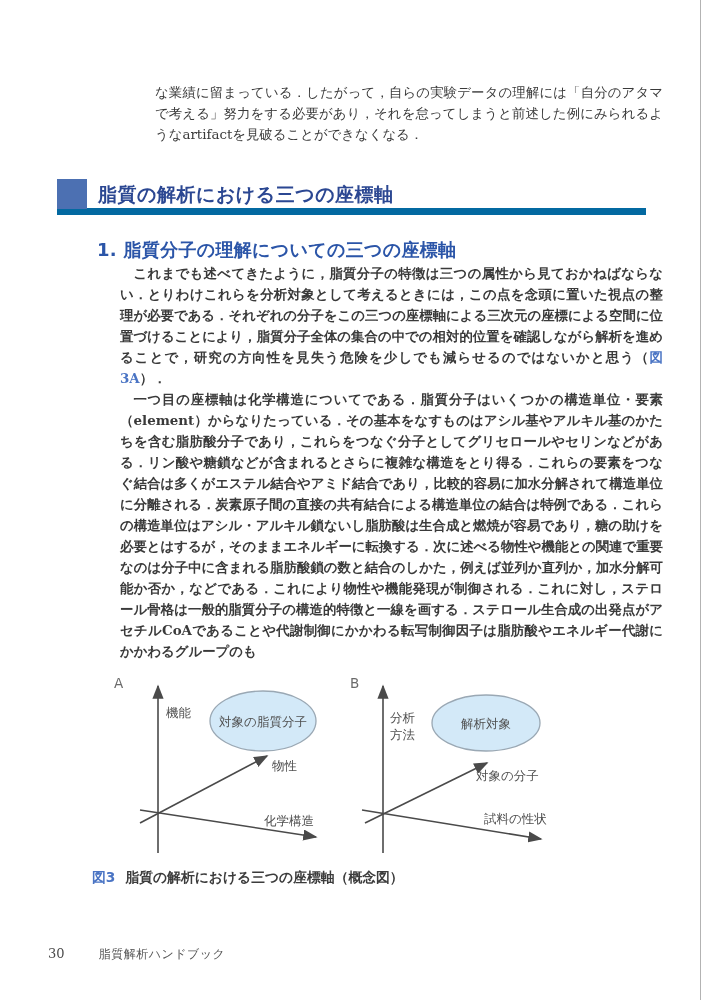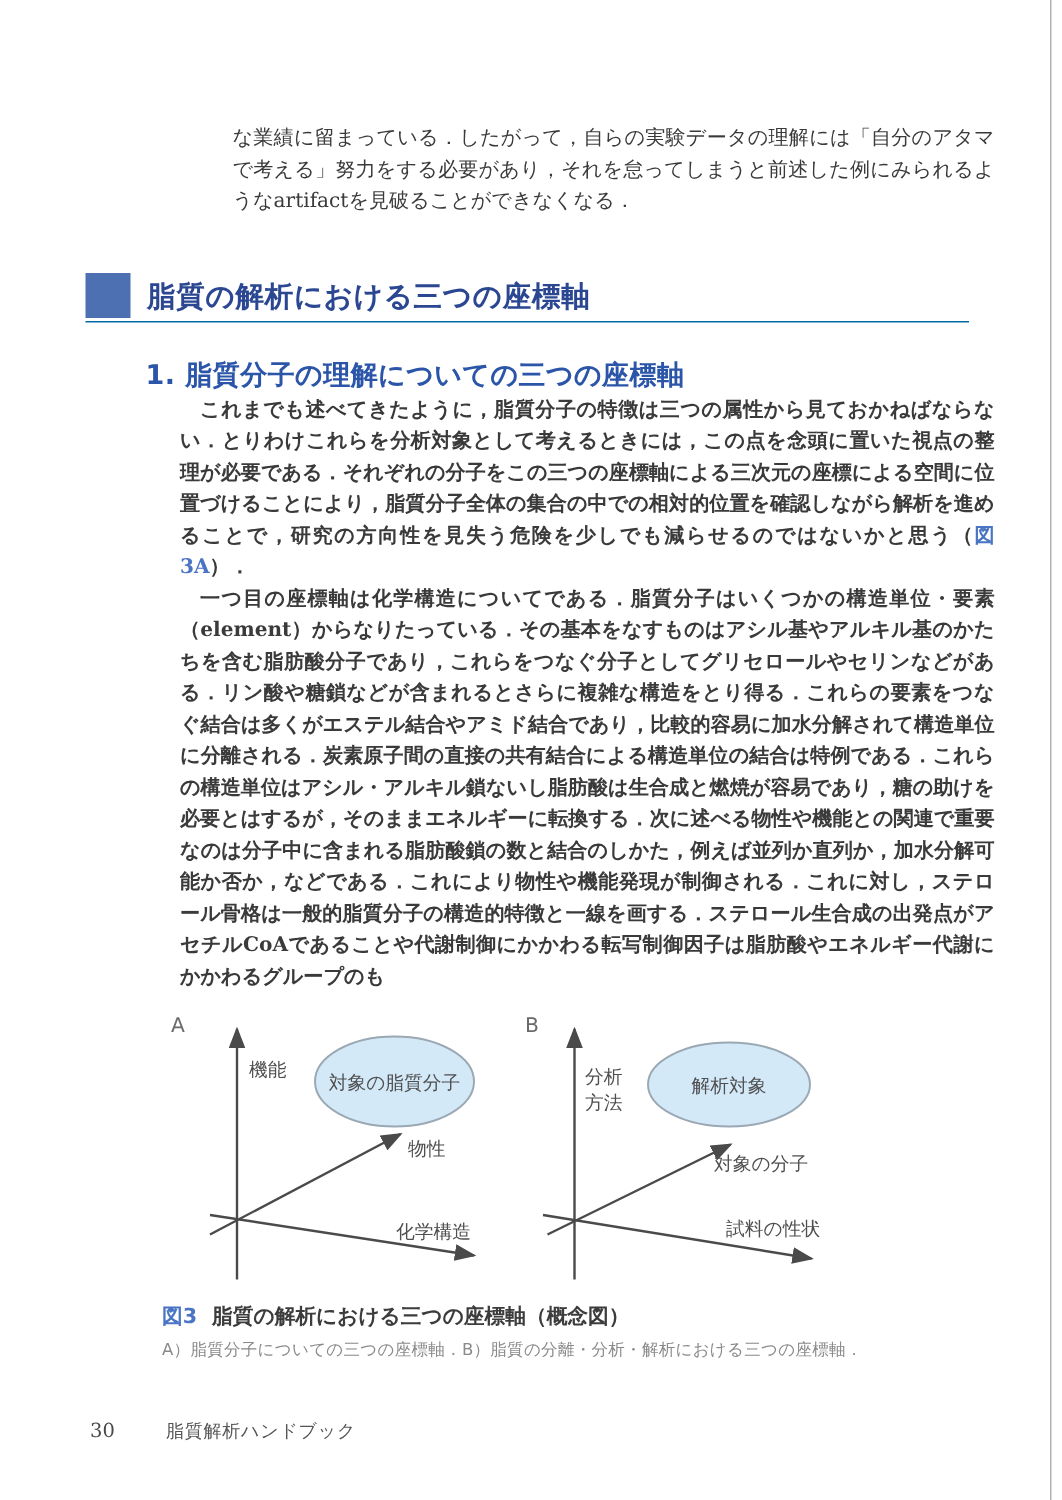--- a/index.html
+++ b/index.html
@@ -13,21 +13,21 @@
   .edge-right { position:absolute; left:700px; top:0; width:1px; height:1000px; background:#b3b3b3; }
 
   .intro {
     position:absolute; left:155px; top:82px; width:508px;
     font-size:13.4px; line-height:21px; text-align:justify; color:#3a3a3a;
   }
 
   .section-header {
     position:absolute; left:57px; top:181px; width:589px; height:34px;
     display:flex; align-items:center; gap:11px;
-    border-bottom:1px solid #0369a1;
+    border-bottom:7px solid #0369a1;
     font-family:"DejaVu Sans","Liberation Sans",sans-serif;
   }
   .section-square { width:30px; height:30px; background:#4c70b2; flex:0 0 auto; margin-bottom:2px; }
   .section-title { font-size:19px; font-weight:bold; color:#2b4792; letter-spacing:0.5px; }
 
   .subsection-title {
     position:absolute; left:97px; top:238px;
     font-family:"DejaVu Sans","Liberation Sans",sans-serif;
     font-size:18px; font-weight:bold; color:#2b55a8; letter-spacing:0.3px;
   }
@@ -41,27 +41,27 @@
 
   .figure-area { position:absolute; left:0; top:670px; width:708px; height:198px; }
   .panel-a { position:absolute; left:106px; top:0; }
   .panel-b { position:absolute; left:338px; top:0; }
   .diagram-text {
     font-family:"DejaVu Sans","Liberation Sans",sans-serif;
     font-size:12.5px; fill:#4f4f4f;
   }
   .panel-label { font-size:13.5px; fill:#6a6a6a; }
 
-  .caption { position:absolute; left:108px; top:869px; width:560px;
+  .caption { position:absolute; left:92px; top:869px; width:560px;
     font-family:"DejaVu Sans","Liberation Sans",sans-serif; }
   .caption-title { font-size:13.8px; font-weight:bold; color:#3c3c3c; }
   .caption-fig-label { color:#4a74c4; margin-right:10px; }
   .caption-sub { margin-top:5px; font-size:11px; color:#8a8a8a; letter-spacing:0.2px; }
 
-  .footer { position:absolute; left:48px; top:946px; font-size:13px; color:#4a4a4a;margin-left:12px; }
+  .footer { position:absolute; left:48px; top:946px; font-size:13px; color:#4a4a4a; }
   .footer-page-num { font-family:"DejaVu Serif","Liberation Serif",serif; }
   .footer-book-title {
     margin-left:30px; font-family:"DejaVu Sans","Liberation Sans",sans-serif;
     font-size:12px; color:#565656; letter-spacing:0.5px;
   }
 </style>
 </head>
 <body>
 
 <div class="page">
@@ -116,21 +116,20 @@
       <ellipse cx="148" cy="53" rx="54" ry="28" fill="#d3e9f8" stroke="#9aa8b4" stroke-width="1.3"></ellipse>
       <text class="diagram-text" x="148" y="58" text-anchor="middle">解析対象</text>
     </svg>
 
   </div>
 
   <div class="caption">
     <div class="caption-title">
       <span class="caption-fig-label">図3</span><span>脂質の解析における三つの座標軸（概念図）</span>
     </div>
-    <div class="caption-sub">A）脂質分子についての三つの座標軸．B）脂質の分離・分析・解析における三つの座標軸．</div>
   </div>
 
   <div class="footer">
     <span class="footer-page-num">30</span>
     <span class="footer-book-title">脂質解析ハンドブック</span>
   </div>
 
   <div class="edge-right"></div>
 
 </div>

